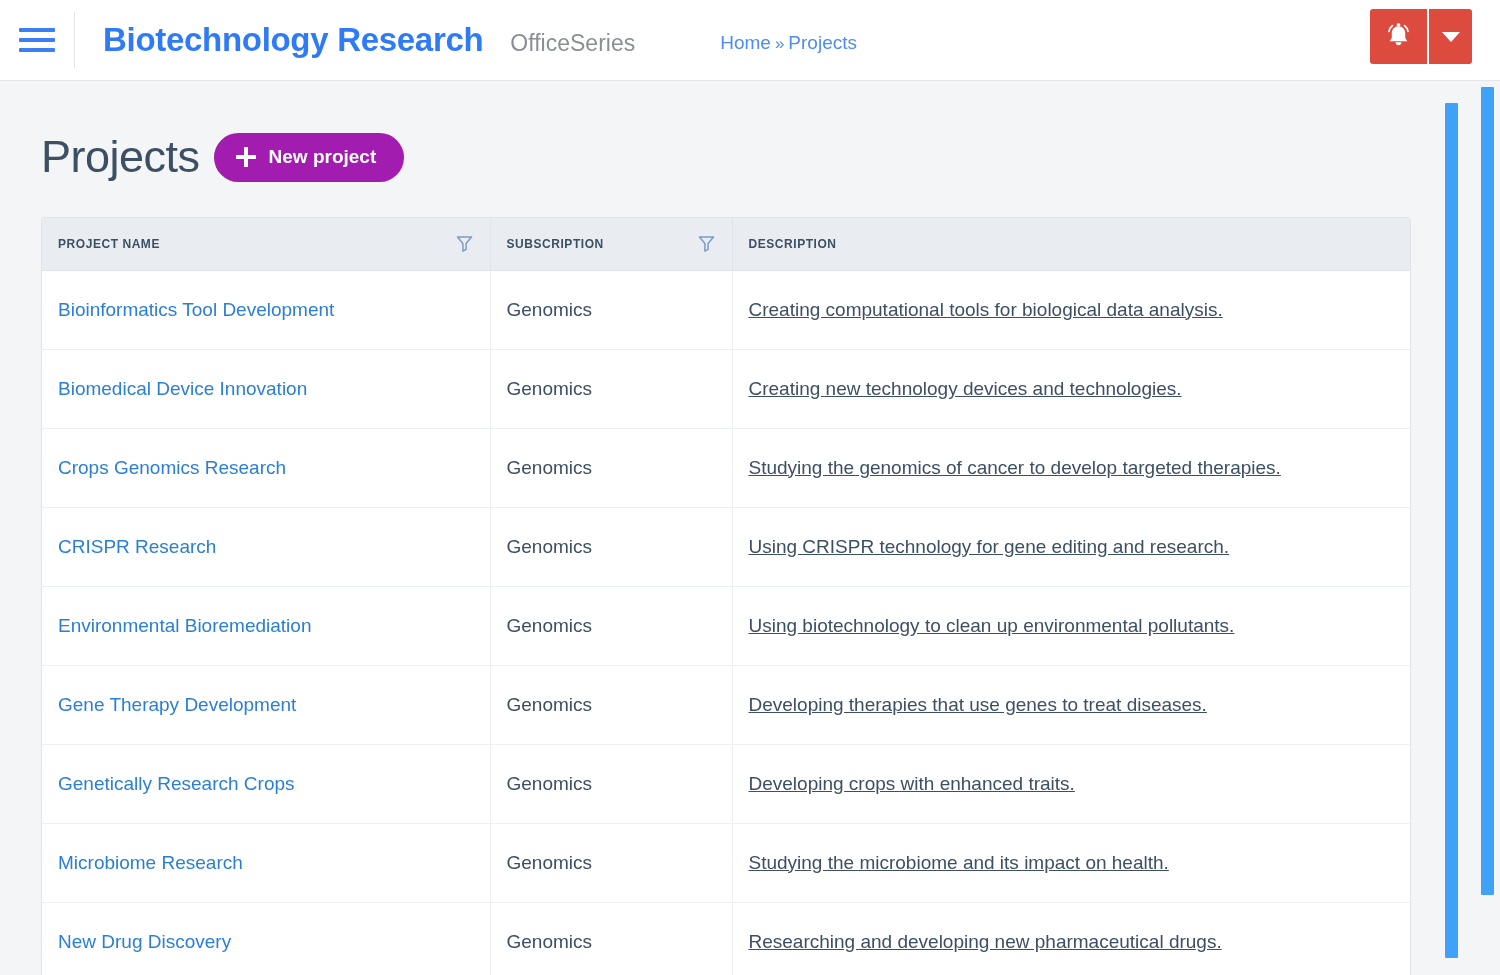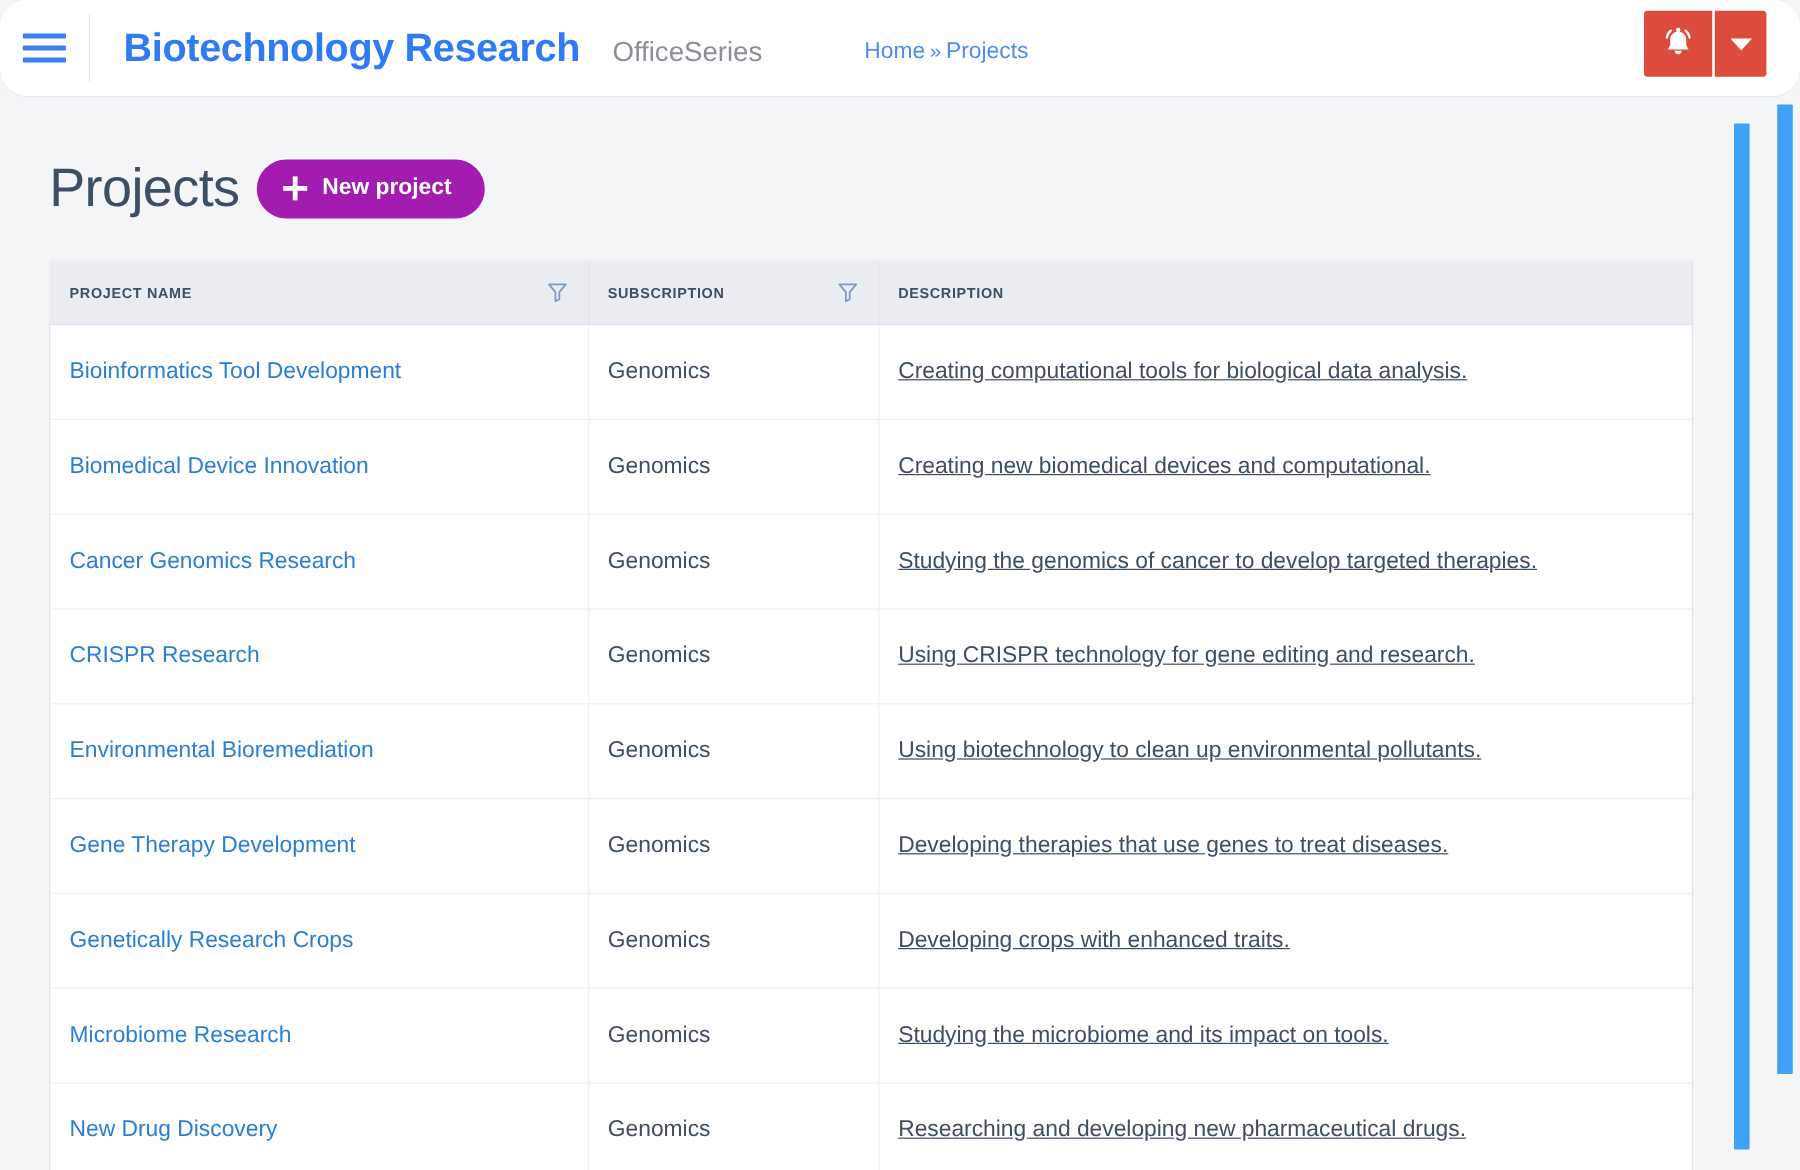--- a/index.html
+++ b/index.html
@@ -20,21 +20,20 @@
   
   .topbar {
     position: absolute;
     top: 0; left: 0;
     width: 1500px;
     height: 81px;
     background: #ffffff;
     border-bottom: 1px solid #e3e6eb;
     display: flex;
     align-items: center;
-    border-radius: 23px;
   }
 
   .hamburger {
     width: 74px;
     height: 81px;
     display: flex;
     flex-direction: column;
     align-items: center;
     justify-content: center;
     gap: 6px;
@@ -331,24 +330,24 @@
       </thead>
       <tbody id="table-body">
           <tr>
             <td><a class="proj-link">Bioinformatics Tool Development</a></td>
             <td>Genomics</td>
             <td>Creating computational tools for biological data analysis.</td>
           </tr>
           <tr>
             <td><a class="proj-link">Biomedical Device Innovation</a></td>
             <td>Genomics</td>
-            <td>Creating new biomedical devices and computational.</td>
-          </tr>
-          <tr>
-            <td><a class="proj-link">Cancer Genomics Research</a></td>
+            <td>Creating new technology devices and technologies.</td>
+          </tr>
+          <tr>
+            <td><a class="proj-link">Crops Genomics Research</a></td>
             <td>Genomics</td>
             <td>Studying the genomics of cancer to develop targeted therapies.</td>
           </tr>
           <tr>
             <td><a class="proj-link">CRISPR Research</a></td>
             <td>Genomics</td>
             <td>Using CRISPR technology for gene editing and research.</td>
           </tr>
           <tr>
             <td><a class="proj-link">Environmental Bioremediation</a></td>
@@ -361,21 +360,21 @@
             <td>Developing therapies that use genes to treat diseases.</td>
           </tr>
           <tr>
             <td><a class="proj-link">Genetically Research Crops</a></td>
             <td>Genomics</td>
             <td>Developing crops with enhanced traits.</td>
           </tr>
           <tr>
             <td><a class="proj-link">Microbiome Research</a></td>
             <td>Genomics</td>
-            <td>Studying the microbiome and its impact on tools.</td>
+            <td>Studying the microbiome and its impact on health.</td>
           </tr>
           <tr>
             <td><a class="proj-link">New Drug Discovery</a></td>
             <td>Genomics</td>
             <td>Researching and developing new pharmaceutical drugs.</td>
           </tr>
         </tbody>
     </table>
   </div>
 

